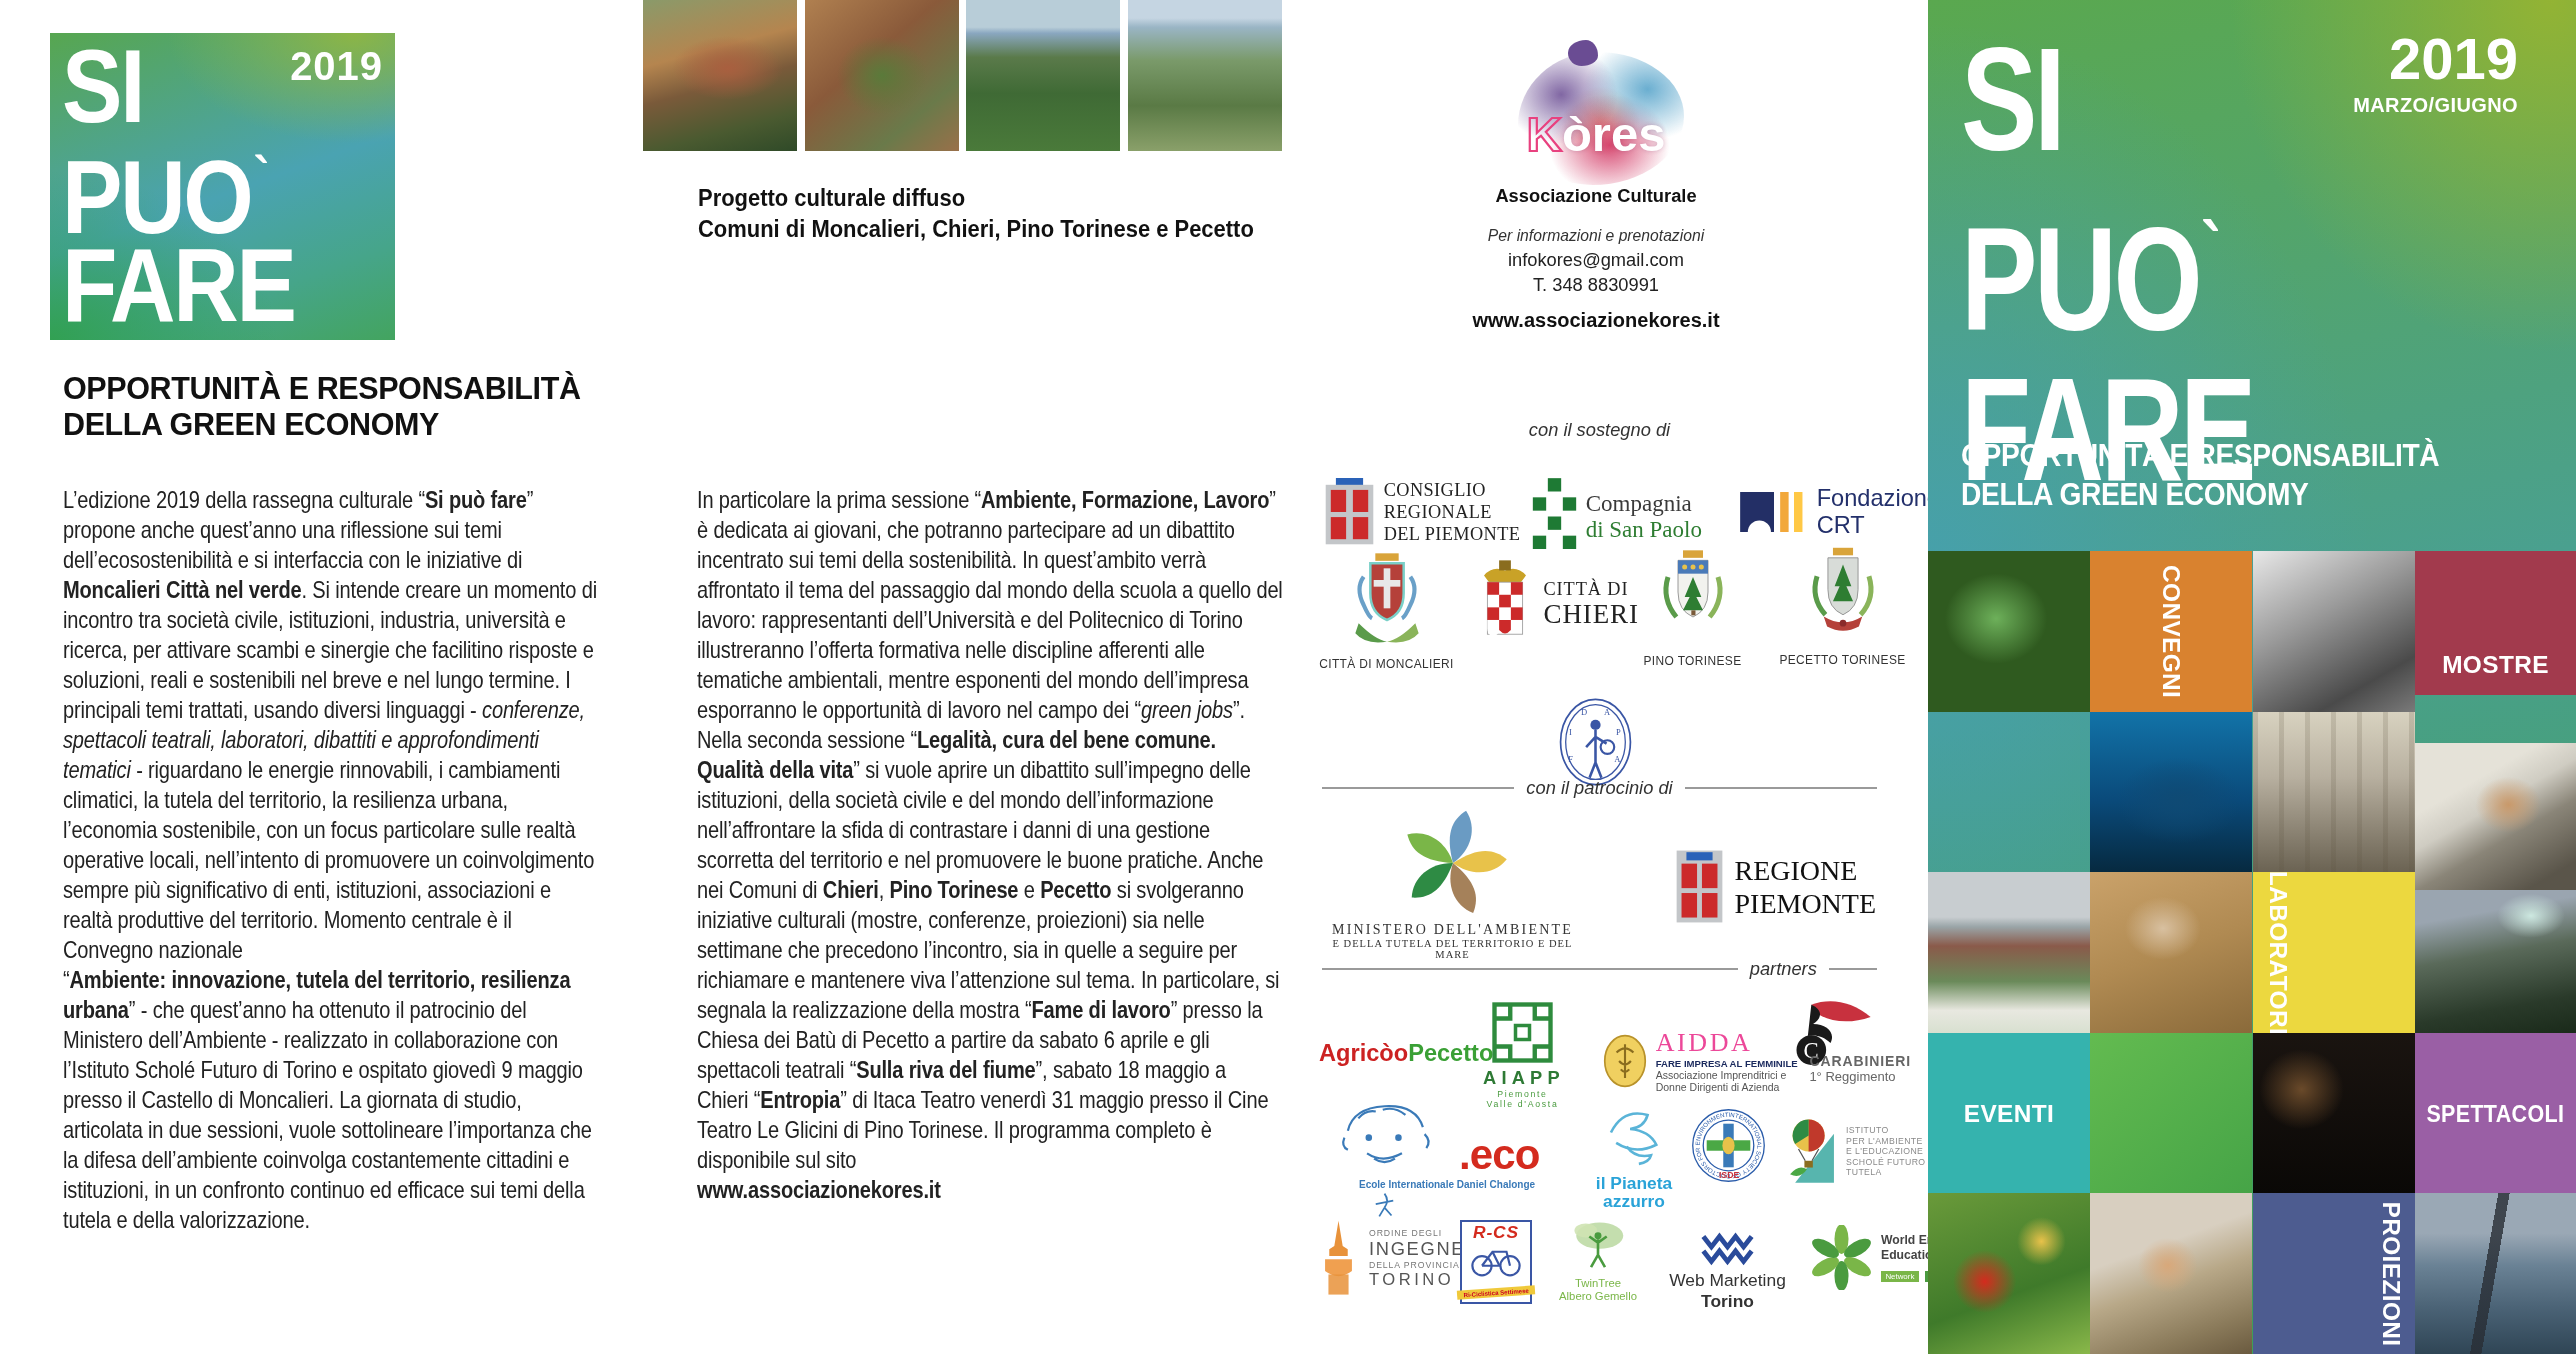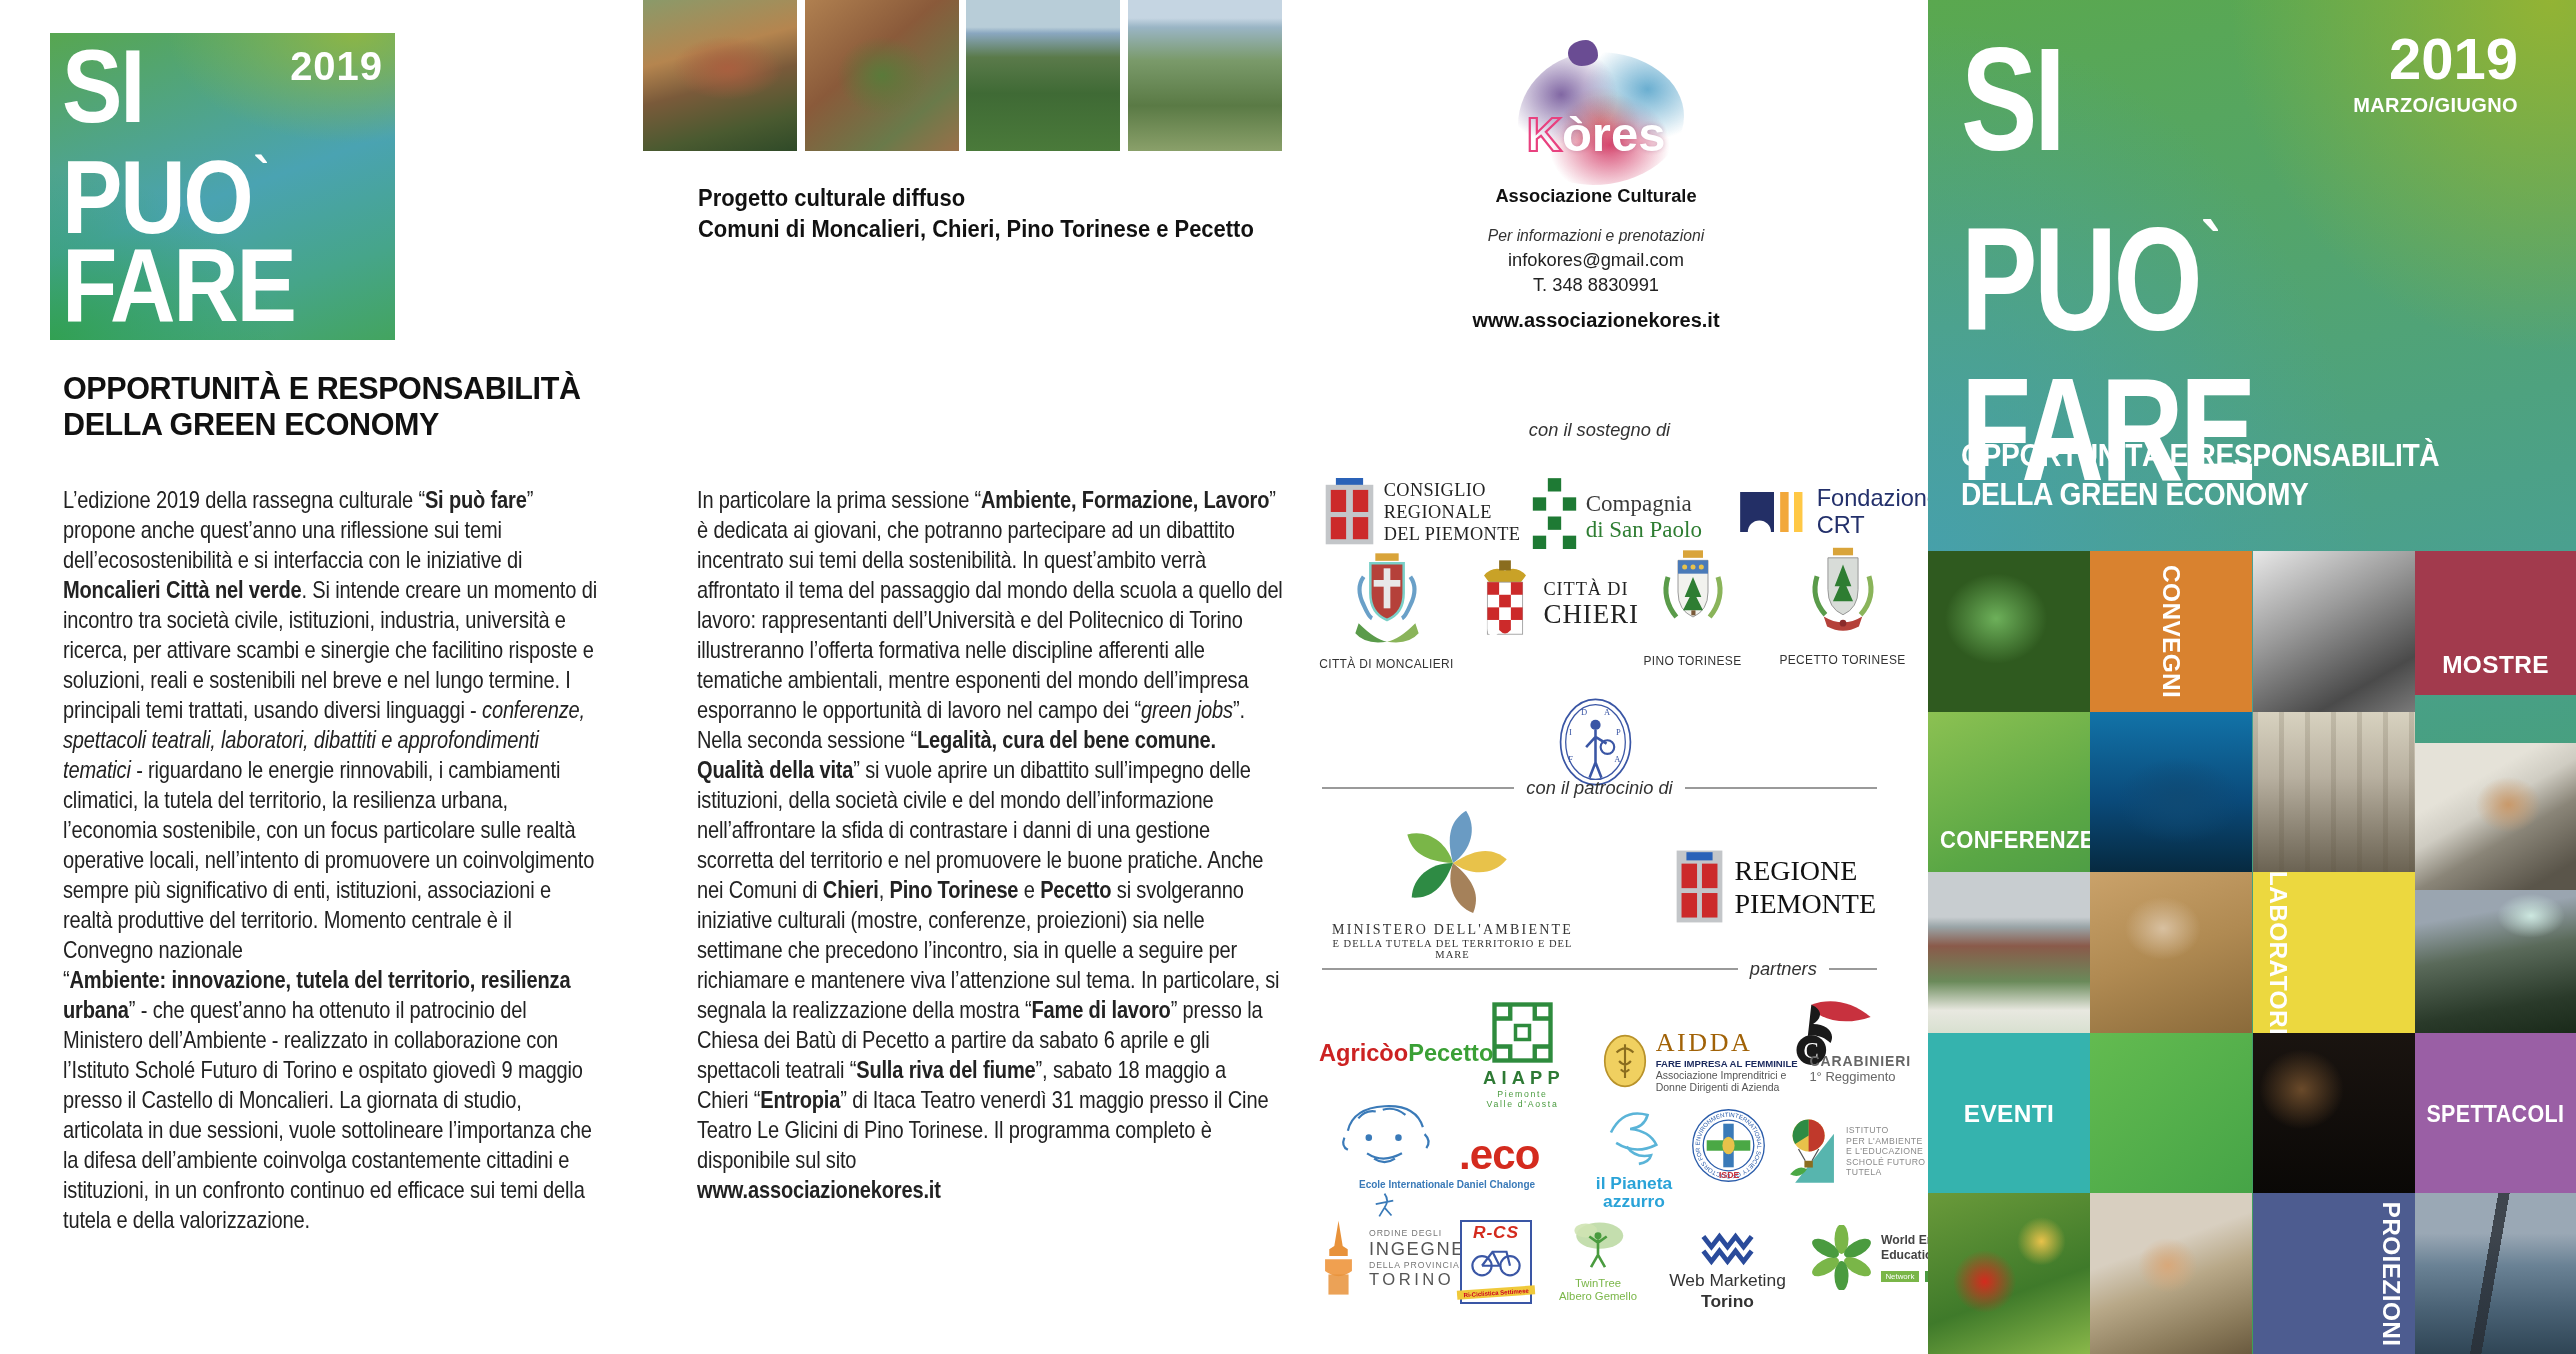--- a/index.html
+++ b/index.html
@@ -76,21 +76,21 @@
   .chieri-text2{font-size:27px;color:#222;letter-spacing:0.9px;line-height:29px;}
   .ministero-text1{font-size:14px;letter-spacing:2.2px;color:#333;}
   .ministero-text2{font-size:10.5px;letter-spacing:1px;color:#333;}
   .regione-text{font-size:28px;line-height:33px;color:#111;}
 
   
   .p-agri1{color:#cc2222;font-weight:bold;font-size:23.6px;}
   .p-agri2{color:#3aa035;font-weight:bold;font-size:23.6px;}
   .aiapp-t{color:#2e7a35;font-size:18.3px;letter-spacing:5.2px;font-weight:bold;}
   .aiapp-s{color:#4a9b3f;font-size:8.7px;letter-spacing:1.7px;}
-  .aidda-t{font-size:26px;color:#a16207;letter-spacing:2.6px;}
+  .aidda-t{font-size:26px;color:#ec4899;letter-spacing:2.6px;}
   .aidda-s1{font-size:9.6px;color:#1b2a5e;font-weight:bold;}
   .aidda-s2{font-size:10.5px;color:#555;line-height:12.2px;}
   .carab-t{font-size:14px;color:#666;font-weight:bold;letter-spacing:0.9px;}
   .carab-s{font-size:13px;color:#666;}
   .ecole-t{font-size:10px;color:#3a7ab8;font-weight:bold;white-space:nowrap;margin-left:40px;}
   .eco-t{font-size:42px;font-weight:900;color:#d42b1e;letter-spacing:-0.9px;}
   .pianeta-t{color:#2aa3d8;font-weight:bold;font-size:17.4px;line-height:18.3px;}
   .schole-s{font-size:8.7px;color:#8a8a8a;line-height:10.5px;letter-spacing:0.4px;}
   .ing-s1{font-size:8.7px;color:#777;letter-spacing:0.9px;}
   .ing-t{font-size:18.3px;color:#555;letter-spacing:1.7px;}
@@ -527,23 +527,20 @@
       <div>SI</div>
       <div><span>PUO</span><span class="accent">`</span></div>
       <div>FARE</div>
     </div>
     <div class="rp-heading">
       <div>OPPORTUNITÀ E RESPONSABILITÀ</div>
       <div>DELLA GREEN ECONOMY</div>
     </div>
 
     <div class="tile g-tree" style="left:0;top:551px;height:161px;"></div>
-    <div class="tile t-conferenze" style="left:0;top:712px;height:161px;">
-      <span class="tile-label lab-bottom-left" style="transform:scaleX(.9);transform-origin:left bottom;">CONFERENZE</span>
-    </div>
     <div class="tile g-castle" style="left:0;top:872px;height:161px;"></div>
     <div class="tile center-flex" style="left: 0px; top: 1033px; height: 161px; background: rgb(53, 179, 174);">
       <span class="tile-label">EVENTI</span>
     </div>
     <div class="tile g-vegetables" style="left:0;top:1193px;height:161px;"></div>
 
     <div class="tile center-flex" style="left: 162px; top: 551px; height: 161px; background: rgb(217, 130, 47);">
       <span class="tile-label vlabel">CONVEGNI</span>
     </div>
     <div class="tile g-shark" style="left:162px;top:712px;height:161px;"></div>

